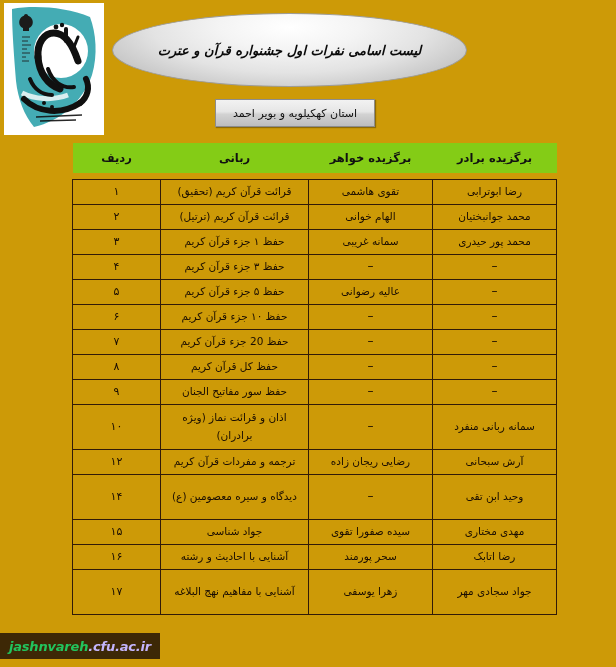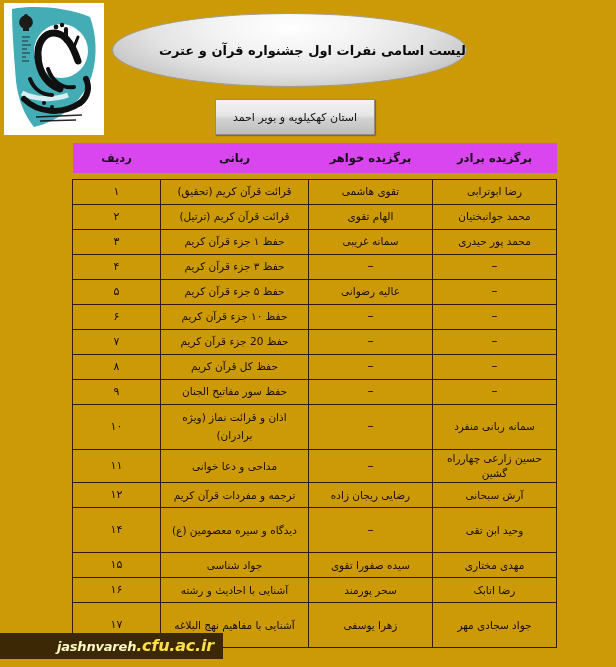--- a/index.html
+++ b/index.html
@@ -42,36 +42,38 @@
     left: 112px;
     top: 13px;
     width: 355px;
     height: 74px;
     border-radius: 50%;
     background: radial-gradient(ellipse at 50% 18%, #ffffff 0%, #f4f4f4 28%, #e3e3e3 55%, #c9c9c9 78%, #b0b0b0 100%);
     border: 1px solid #9d9d9d;
     box-sizing: border-box;
     display: flex;
     align-items: center;
+    justify-content: center;
+    font-style: italic;
   }
   .title-ellipse .title-text {
     font-size: 13px;
     font-weight: bold;
     color: #0a0a0a;
     letter-spacing: 0;
     direction: rtl;
     white-space: nowrap;
   }
 
   .province-box {
     position: absolute;
     left: 215px;
     top: 99px;
     width: 160px;
-    height: 36px;
+    height: 28px;
     background: linear-gradient(to bottom, #f2f2f2 0%, #e6e6e6 45%, #d2d2d2 55%, #bdbdbd 100%);
     border: 1px solid #8c8c8c;
     box-shadow: 1px 1px 1px rgba(0,0,0,0.30);
     box-sizing: border-box;
     display: flex;
     align-items: center;
     justify-content: center;
   }
   .province-box .province-text {
     font-size: 11px;
@@ -94,21 +96,21 @@
     width: 484px;
     direction: rtl;
   }
 
   table.results col.c-radif  { width: 88px; }
   table.results col.c-reshte { width: 148px; }
   table.results col.c-sister { width: 124px; }
   table.results col.c-brother{ width: 124px; }
 
   table.results thead th {
-    background: #d946ef;
+    background: #84cc16;
     color: #111111;
     font-size: 11.5px;
     font-weight: bold;
     height: 30px;
     padding: 0 4px;
     border: 0;
     text-align: center;
     vertical-align: middle;
     white-space: nowrap;
   }
@@ -151,30 +153,29 @@
     background: #3d2806;
     padding: 3px 9px 4px 9px;
     display: inline-block;
     direction: ltr;
   }
   .footer-url .u-main {
     font-family: "DejaVu Sans", "Liberation Sans", sans-serif;
     font-style: italic;
     font-weight: bold;
     font-size: 13px;
-    color: #fef9c3;
+    color: #22c55e;
     letter-spacing: -0.2px;
-    margin-left: 48px;
   }
   .footer-url .u-tld {
     font-family: "DejaVu Sans", "Liberation Sans", sans-serif;
     font-style: italic;
     font-weight: bold;
-    font-size: 16px;
-    color: #fde047;
+    font-size: 13px;
+    color: #c4b5fd;
     letter-spacing: -0.2px;
     text-align: right;
   }
 </style>
 </head>
 <body>
 
 <div class="header">
 
   <div class="logo-box">
@@ -259,21 +260,21 @@
     </thead>
     <tbody id="tbody">
         <tr>
           <td class="">رضا ابوترابی</td>
           <td class="">تقوی هاشمی</td>
           <td class="">قرائت قرآن کریم (تحقیق)</td>
           <td class="num">۱</td>
         </tr>
         <tr>
           <td class="">محمد جوانبختیان</td>
-          <td class="">الهام تقوی</td>
+          <td class="">الهام خوانی</td>
           <td class="">قرائت قرآن کریم (ترتیل)</td>
           <td class="num">۲</td>
         </tr>
         <tr>
           <td class="">محمد پور حیدری</td>
           <td class="">سمانه غریبی</td>
           <td class="">حفظ ۱ جزء قرآن کریم</td>
           <td class="num">۳</td>
         </tr>
         <tr>
@@ -310,26 +311,20 @@
           <td class="dash">–</td>
           <td class="dash">–</td>
           <td class="">حفظ سور مفاتیح الجنان</td>
           <td class="num">۹</td>
         </tr>
         <tr class="tall">
           <td class="">سمانه ربانی منفرد</td>
           <td class="dash">–</td>
           <td class="two-line">اذان و قرائت نماز (ویژه برادران)</td>
           <td class="num">۱۰</td>
-        </tr>
-        <tr>
-          <td class="">حسین زارعی چهارراه گشین</td>
-          <td class="dash">–</td>
-          <td class="">مداحی و دعا خوانی</td>
-          <td class="num">۱۱</td>
         </tr>
         <tr>
           <td class="">آرش سبحانی</td>
           <td class="">رضایی ریجان زاده</td>
           <td class="">ترجمه و مفردات قرآن کریم</td>
           <td class="num">۱۲</td>
         </tr>
         <tr class="tall">
           <td class="">وحید ابن تقی</td>
           <td class="dash">–</td>

